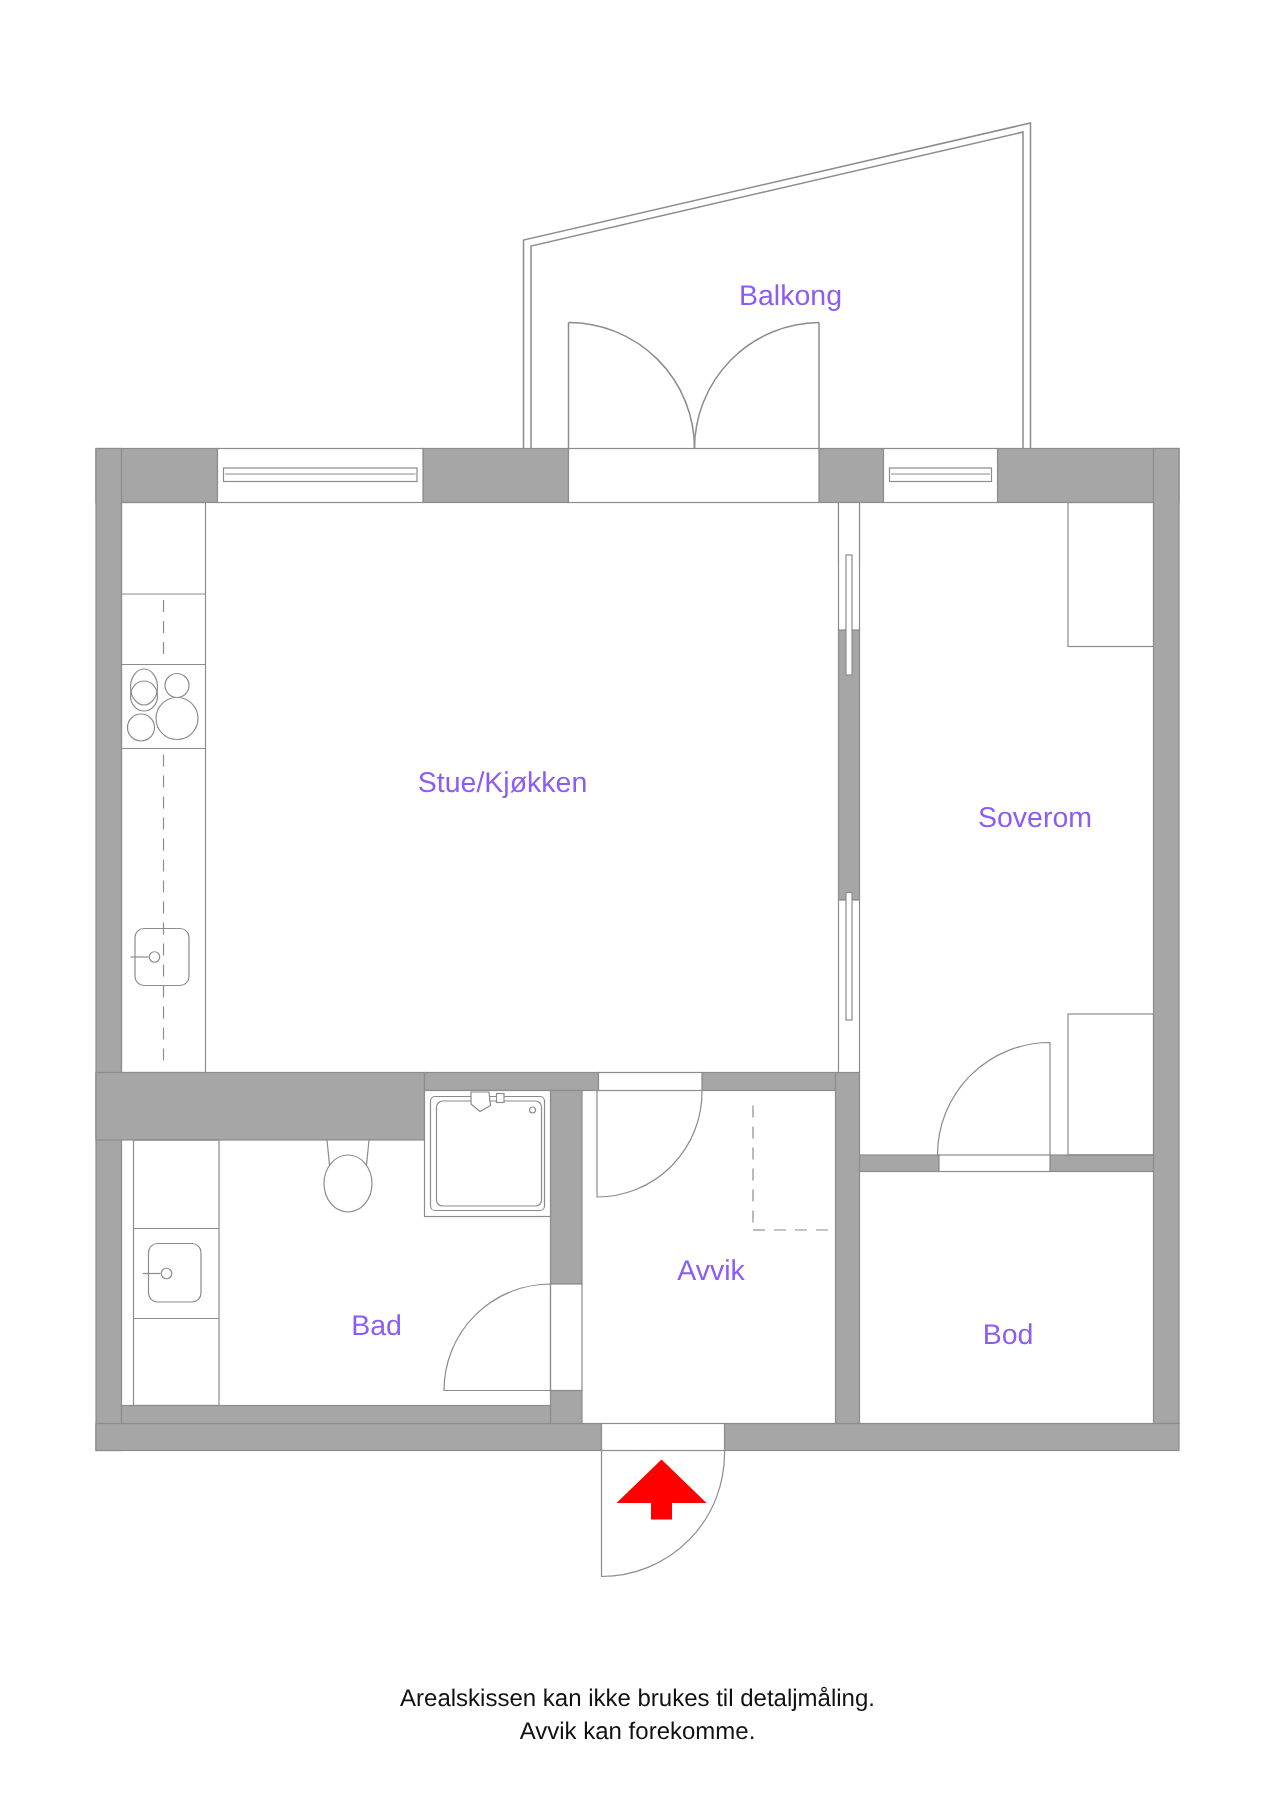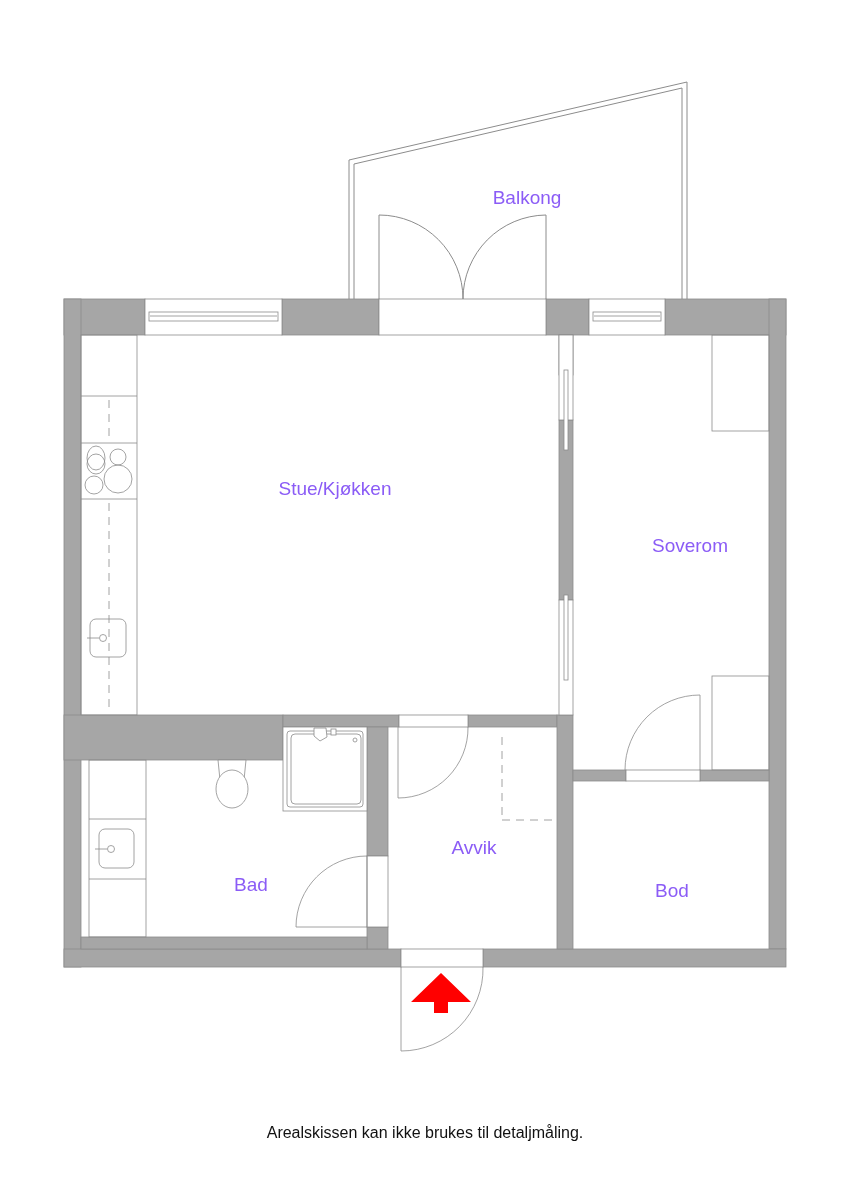--- a/index.html
+++ b/index.html
@@ -144,21 +144,22 @@
   </g>
 
   <g fill="#ffffff" stroke="#8c8c8c" stroke-width="0.8">
     <rect x="401" y="949" width="82" height="18"></rect>
     <path d="M401,967 L401,1051 A82,82 0 0 0 483,967" fill="none"></path>
   </g>
   <path fill="#ff0000" d="M441,973 L471,1002 L448,1002 L448,1013 L434,1013 L434,1002 L411,1002 Z"></path>
 </svg>
 
 <div class="room-label" style="left:527px;top:198px;">Balkong</div>
-<div class="room-label" style="left:335px;top:489px;">Stue/Kjøkken</div>
+<div class="room-label" style="left:335px;top:523px;">Stue/Kjøkken</div>
 <div class="room-label" style="left:674px;top:546px;margin-left:16px;">Soverom</div>
 <div class="room-label" style="left:251px;top:885px;">Bad</div>
 <div class="room-label" style="left:474px;top:848px;">Avvik</div>
 <div class="room-label" style="left:672px;top:891px;">Bod</div>
 
 <div class="disclaimer" style="top:1122px;">
   <div>Arealskissen kan ikke brukes til detaljmåling.</div>
+  <div>Avvik kan forekomme.</div>
 </div>
 
 </body></html>

